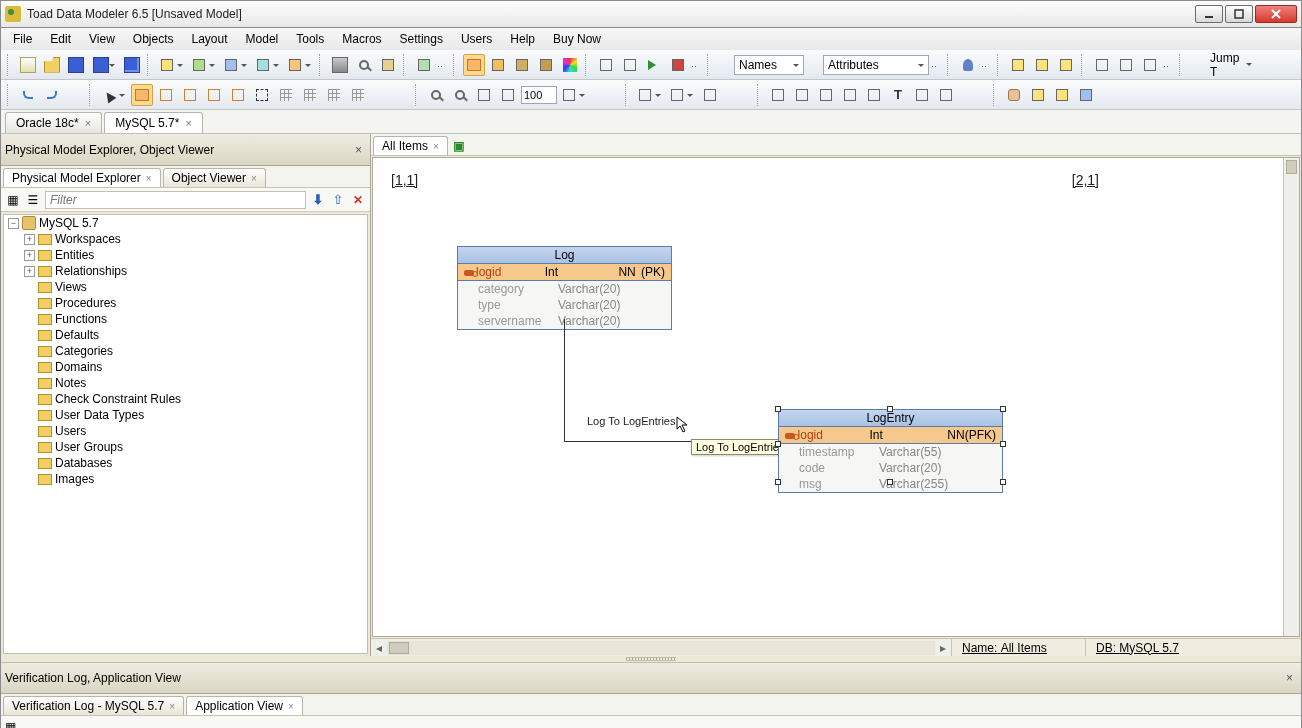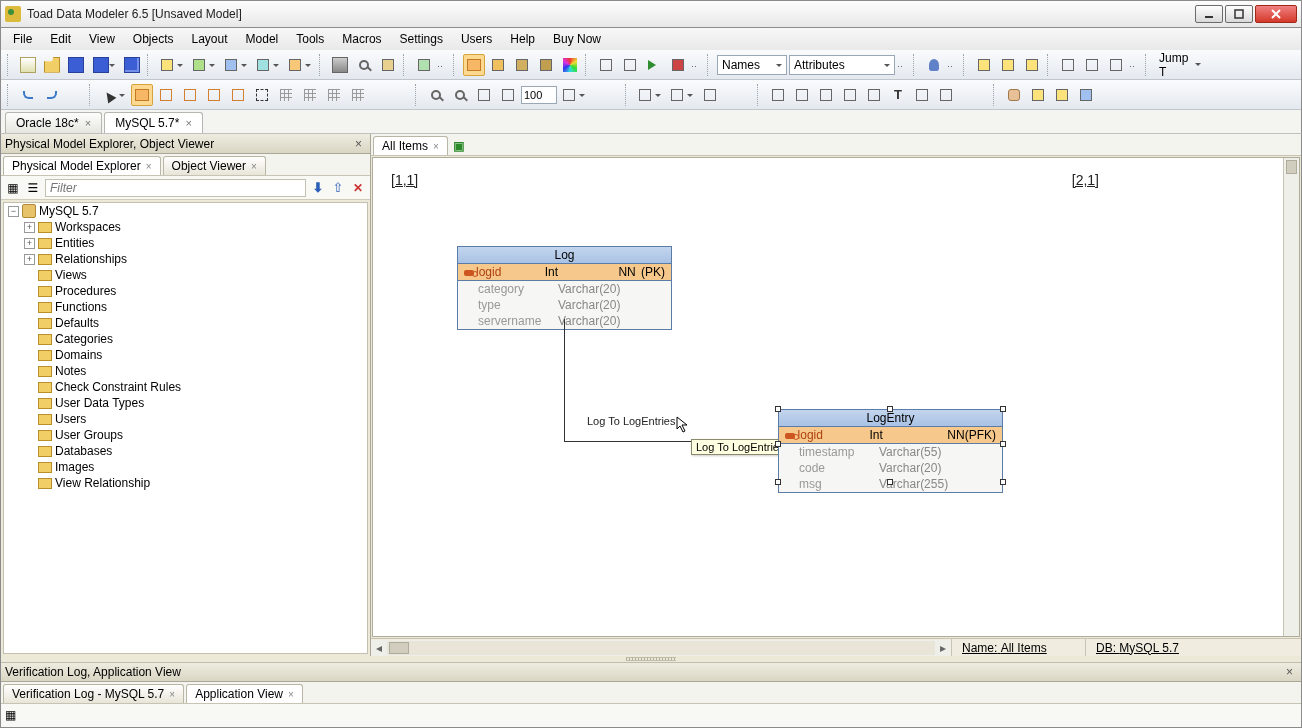--- a/index.html
+++ b/index.html
@@ -19,21 +19,21 @@
 .menubar { height: 22px; background: linear-gradient(#f7f7f7,#e9e9e9); border-left:1px solid #8b8b8b; border-right:1px solid #8b8b8b; display: flex; align-items: center; padding: 0 4px; gap: 2px; }
 .menubar span { padding: 2px 8px; cursor: default; }
 
 
 .toolbars { border-left:1px solid #8b8b8b; border-right:1px solid #8b8b8b; }
 .tb-row { height: 30px; background: linear-gradient(#fafbfd,#e4e9ef); border-bottom: 1px solid #c0c6cc; display: flex; align-items: center; padding: 0 4px; gap: 2px; }
 .tb-sep { width: 6px; height: 22px; border-left: 1px dotted #9aa3ac; margin: 0 2px; }
 .tb-btn { width: 22px; height: 22px; border: 1px solid transparent; border-radius: 2px; display: flex; align-items: center; justify-content: center; }
 .tb-btn.drop { width: 30px; justify-content: flex-start; padding-left:3px; position:relative;}
 .tb-btn.drop::after { content: ""; position: absolute; right: 3px; top: 9px; border: 3px solid transparent; border-top-color: #555; }
-.tb-combo { height: 20px; border: 1px solid #9aa7b4; background: #fff; padding: 0 16px 0 4px; display:flex; align-items:center; position:relative; }
+.tb-combo { height: 20px; border: 1px solid #9aa7b4; background: #fff; padding: 0 16px 0 4px; display:flex; align-items:center; position:relative;margin-left:17px; }
 .tb-combo::after { content:""; position:absolute; right:4px; top:8px; border:3px solid transparent; border-top-color:#555;}
 .tb-text { width: 36px; height: 18px; border: 1px solid #9aa7b4; background:#fff; padding:0 2px; font-size:11px;}
 .tb-overflow { width:12px; font-size:9px; color:#555; padding-top:2px;}
 .tb-btn.active { background:#fcd891; border-color:#d8a33a; }
 
 
 .ico { width:16px; height:16px; display:block; }
 .i-new{background:linear-gradient(#fff,#e0e0b0);border:1px solid #b0a060;}
 .i-open{background:#f2cf66;border:1px solid #b8902a;clip-path:polygon(0 30%,50% 30%,60% 0,100% 0,100% 100%,0 100%);}
 .i-save{background:#3b5ed4;border:1px solid #27409a;}
@@ -59,21 +59,21 @@
 .model-tabs { height: 24px; background:#f4f4f0; border-left:1px solid #8b8b8b; border-right:1px solid #8b8b8b; display:flex; align-items:flex-end; padding:0 4px; gap:2px; border-bottom:1px solid #c0c0c0;}
 .mtab { padding: 3px 10px; background:linear-gradient(#fdfdfb,#e6e6e0); border:1px solid #b6b6b0; border-bottom:none; border-radius:3px 3px 0 0; display:flex; align-items:center; gap:6px;}
 .mtab.active { background:#fff; }
 .mtab .x { color:#777; font-size:11px; cursor:pointer;}
 
 
 .main { display:flex; height: 522px; border-left:1px solid #8b8b8b; border-right:1px solid #8b8b8b; background:#ece9d8;}
 
 
 .left-panel { width: 370px; display:flex; flex-direction:column; background:#ece9d8; border-right:1px solid #aca899;}
-.panel-title { height:20px; background:linear-gradient(#eeece0,#dad6c4); padding:2px 4px; border-bottom:1px solid #aca899; display:flex; align-items:center; }
+.panel-title { height:32px; background:linear-gradient(#eeece0,#dad6c4); padding:2px 4px; border-bottom:1px solid #aca899; display:flex; align-items:center; }
 .panel-title .txt { flex:1; }
 .panel-title .x { color:#555; padding:0 4px; cursor:pointer;}
 .inner-tabs { height:22px; background:#f4f4ee; display:flex; align-items:flex-end; padding:2px 2px 0; gap:2px; border-bottom:1px solid #c8c4b4;}
 .itab { padding:2px 8px; background:linear-gradient(#fff,#e8e5d8); border:1px solid #bab6a6; border-bottom:none; border-radius:3px 3px 0 0; display:flex; align-items:center; gap:5px;}
 .itab.active { background:#fff;}
 .itab .x { color:#888; font-size:10px;}
 .filter-row { height:24px; background:#f8f8f4; display:flex; align-items:center; padding:2px 4px; gap:4px; border-bottom:1px solid #d0ccbc;}
 .filter-row .tiny{width:16px;height:16px;display:flex;align-items:center;justify-content:center;}
 .filter-row input { flex:1; height:18px; border:1px solid #c4c0b0; padding:0 4px; color:#999; font-style:italic;}
 .arrow-blue{color:#2a5eb8;font-size:13px;font-weight:bold;}
@@ -527,25 +527,20 @@
           </li>
           <li class="indent1">
             <span class="exp none"></span> 
             <span class="folder"></span> 
             <span>Databases</span>
           </li>
           <li class="indent1">
             <span class="exp none"></span> 
             <span class="folder"></span> 
             <span>Images</span>
-          </li>
-          <li class="indent1">
-            <span class="exp none"></span> 
-            <span class="folder"></span> 
-            <span>View Relationship</span>
           </li>
         </ul>
     </div>
   </div>
 
   <div class="right-panel">
     <div class="canvas-tabs">
       <div class="itab active">
         <span>All Items</span>
         <span class="x">×</span>

